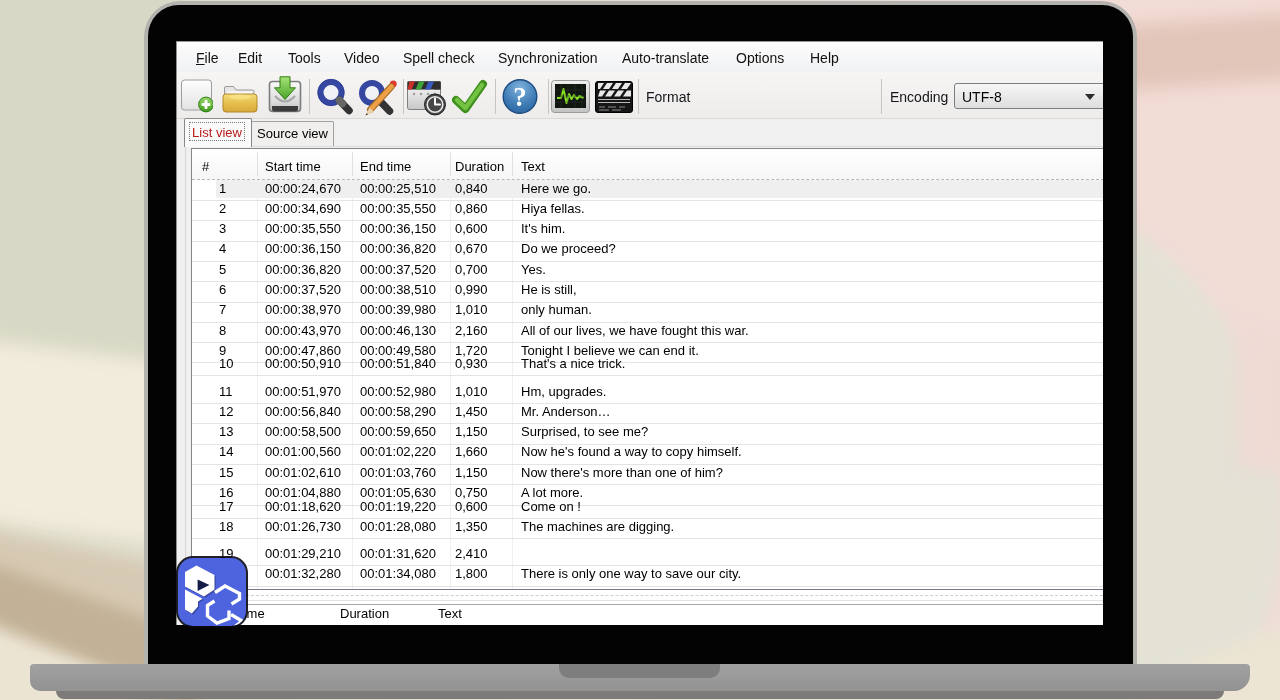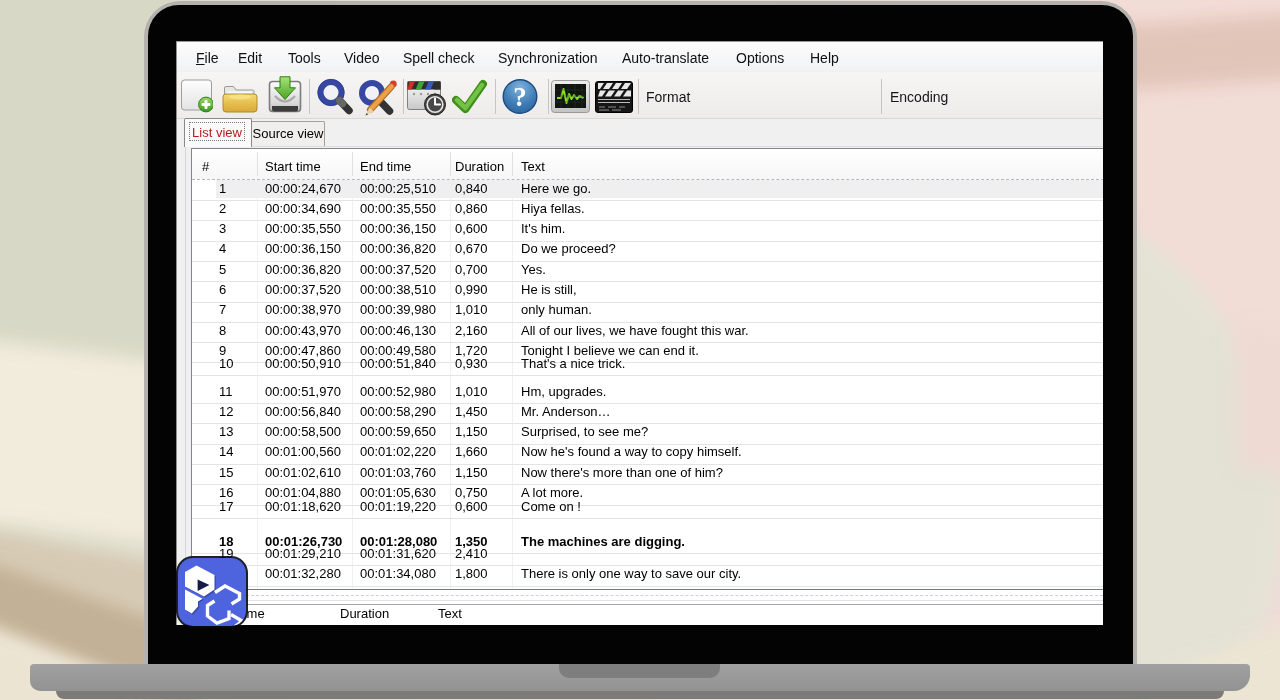--- a/index.html
+++ b/index.html
@@ -33,21 +33,21 @@
     background:linear-gradient(#f6f6f6,#dedede);font-size:14px;color:#000;box-sizing:border-box;}
   .combo .ct{position:absolute;left:7px;top:5px;white-space:nowrap;}
   .combo .arr{position:absolute;right:7px;top:10px;width:0;height:0;
     border-left:5px solid transparent;border-right:5px solid transparent;border-top:6px solid #2c2c2c;}
   .icon{position:absolute;}
   
   #tab1{position:absolute;left:8px;top:76px;width:66px;height:28px;background:#fafafa;
     border:1px solid #898989;border-bottom:none;border-radius:2px 2px 0 0;z-index:2;}
   #tab1 .txt{position:absolute;left:4px;top:3px;width:56px;height:19px;
     border:1px dotted #7a7a7a;font-size:13px;text-align:center;padding-top:2px;color:#b91c1c;box-sizing:border-box;}
-  #tab2{position:absolute;left:75px;top:79px;width:74px;height:25px;background:#f0efee;
+  #tab2{position:absolute;left:75px;top:79px;width:83px;height:25px;background:#f0efee;
     border:1px solid #a0a0a0;border-bottom:none;border-radius:2px 2px 0 0;
     font-size:13px;text-align:center;padding-top:4px;color:#000;box-sizing:border-box;z-index:1;}
   #tabline{position:absolute;left:9px;top:104px;width:918px;height:1px;background:#dcdcdc;}
   #tabedge{position:absolute;left:9px;top:104px;width:1px;height:479px;background:#d5d5d5;}
   
   #table{position:absolute;left:15px;top:106px;width:912px;height:440px;overflow:hidden;
     background:#fff;border:1px solid #83878c;border-right:none;border-bottom-color:#767b90;box-sizing:content-box;}
   #thead{position:absolute;left:0;top:0;width:912px;height:30px;
     background:linear-gradient(#ffffff,#f6f6f6);border-bottom:1px dashed #b4b6c2;}
   #thead span{position:absolute;top:10px;font-size:13px;color:#000;}
@@ -99,20 +99,24 @@
   </div>
   <div id="toolbar">
     <div class="tsep" style="left:133px;"></div>
     <div class="tsep" style="left:227px;"></div>
     <div class="tsep" style="left:319px;"></div>
     <div class="tsep" style="left:372px;"></div>
     <div class="tsep" style="left:462px;"></div>
     <div class="tsep" style="left:705px;"></div>
     <div class="tlabel" style="left:470px;">Format</div>
     <div class="tlabel" style="left:714px;">Encoding</div>
+    <div class="combo" style="left:778px;width:162px;">
+        <span class="ct">UTF-8</span>
+        <span class="arr" style="right:auto;left:130px;"></span>
+      </div>
     <div id="icons">
     <svg class="icon" style="left:4px;top:6px;" width="33" height="35" viewBox="0 0 33 35">
       <defs>
         <linearGradient id="gpage" x1="0" y1="0" x2="0" y2="1">
               <stop offset="0" stop-color="#fdfdfd"></stop>
               <stop offset="1" stop-color="#e3e3e3"></stop>
             </linearGradient>
         <linearGradient id="gplus" x1="0" y1="0" x2="0" y2="1">
               <stop offset="0" stop-color="#9bd96a"></stop>
               <stop offset="1" stop-color="#3c9a1e"></stop>
@@ -367,21 +371,21 @@
           <span class="c3">0,750</span>
           <span class="c4">A lot more.</span>
         </div>
       <div class="row rline" style="top:349px;">
           <span class="c0">17</span>
           <span class="c1">00:01:18,620</span>
           <span class="c2">00:01:19,220</span>
           <span class="c3">0,600</span>
           <span class="c4">Come on !</span>
         </div>
-      <div class="row rline" style="top:384px;font-weight:bold;">
+      <div class="row rline" style="top:369px;">
           <span class="c0">18</span>
           <span class="c1">00:01:26,730</span>
           <span class="c2">00:01:28,080</span>
           <span class="c3">1,350</span>
           <span class="c4">The machines are digging.</span>
         </div>
       <div class="row rline" style="top:396.40000000000003px;">
           <span class="c0">19</span>
           <span class="c1">00:01:29,210</span>
           <span class="c2">00:01:31,620</span>

